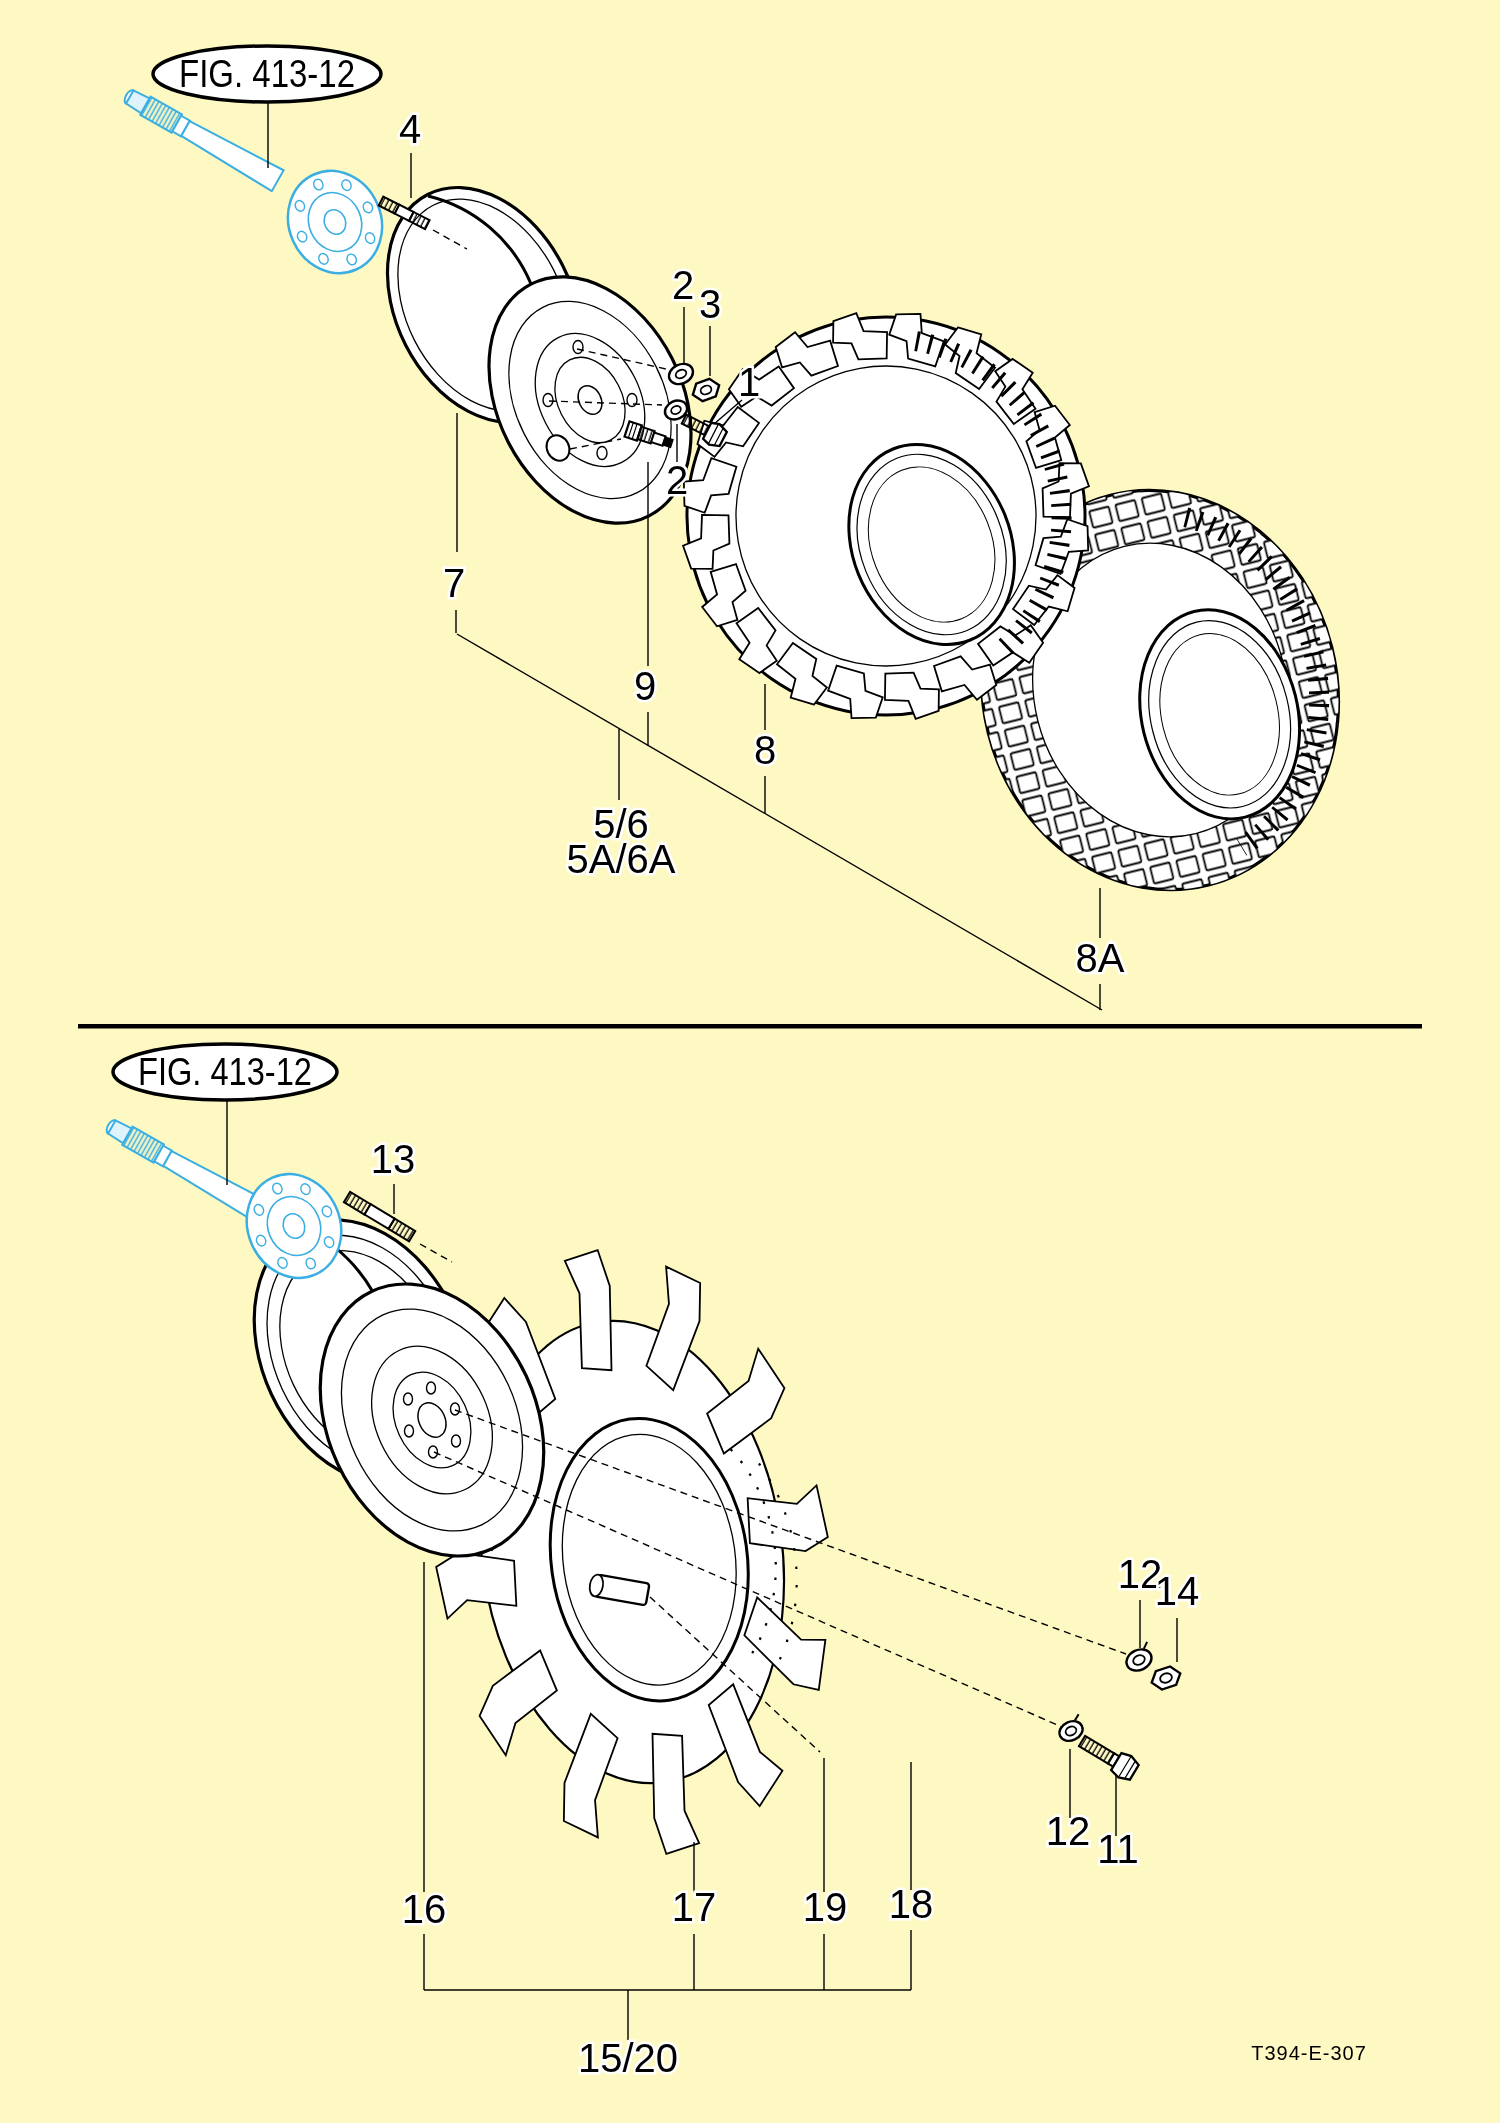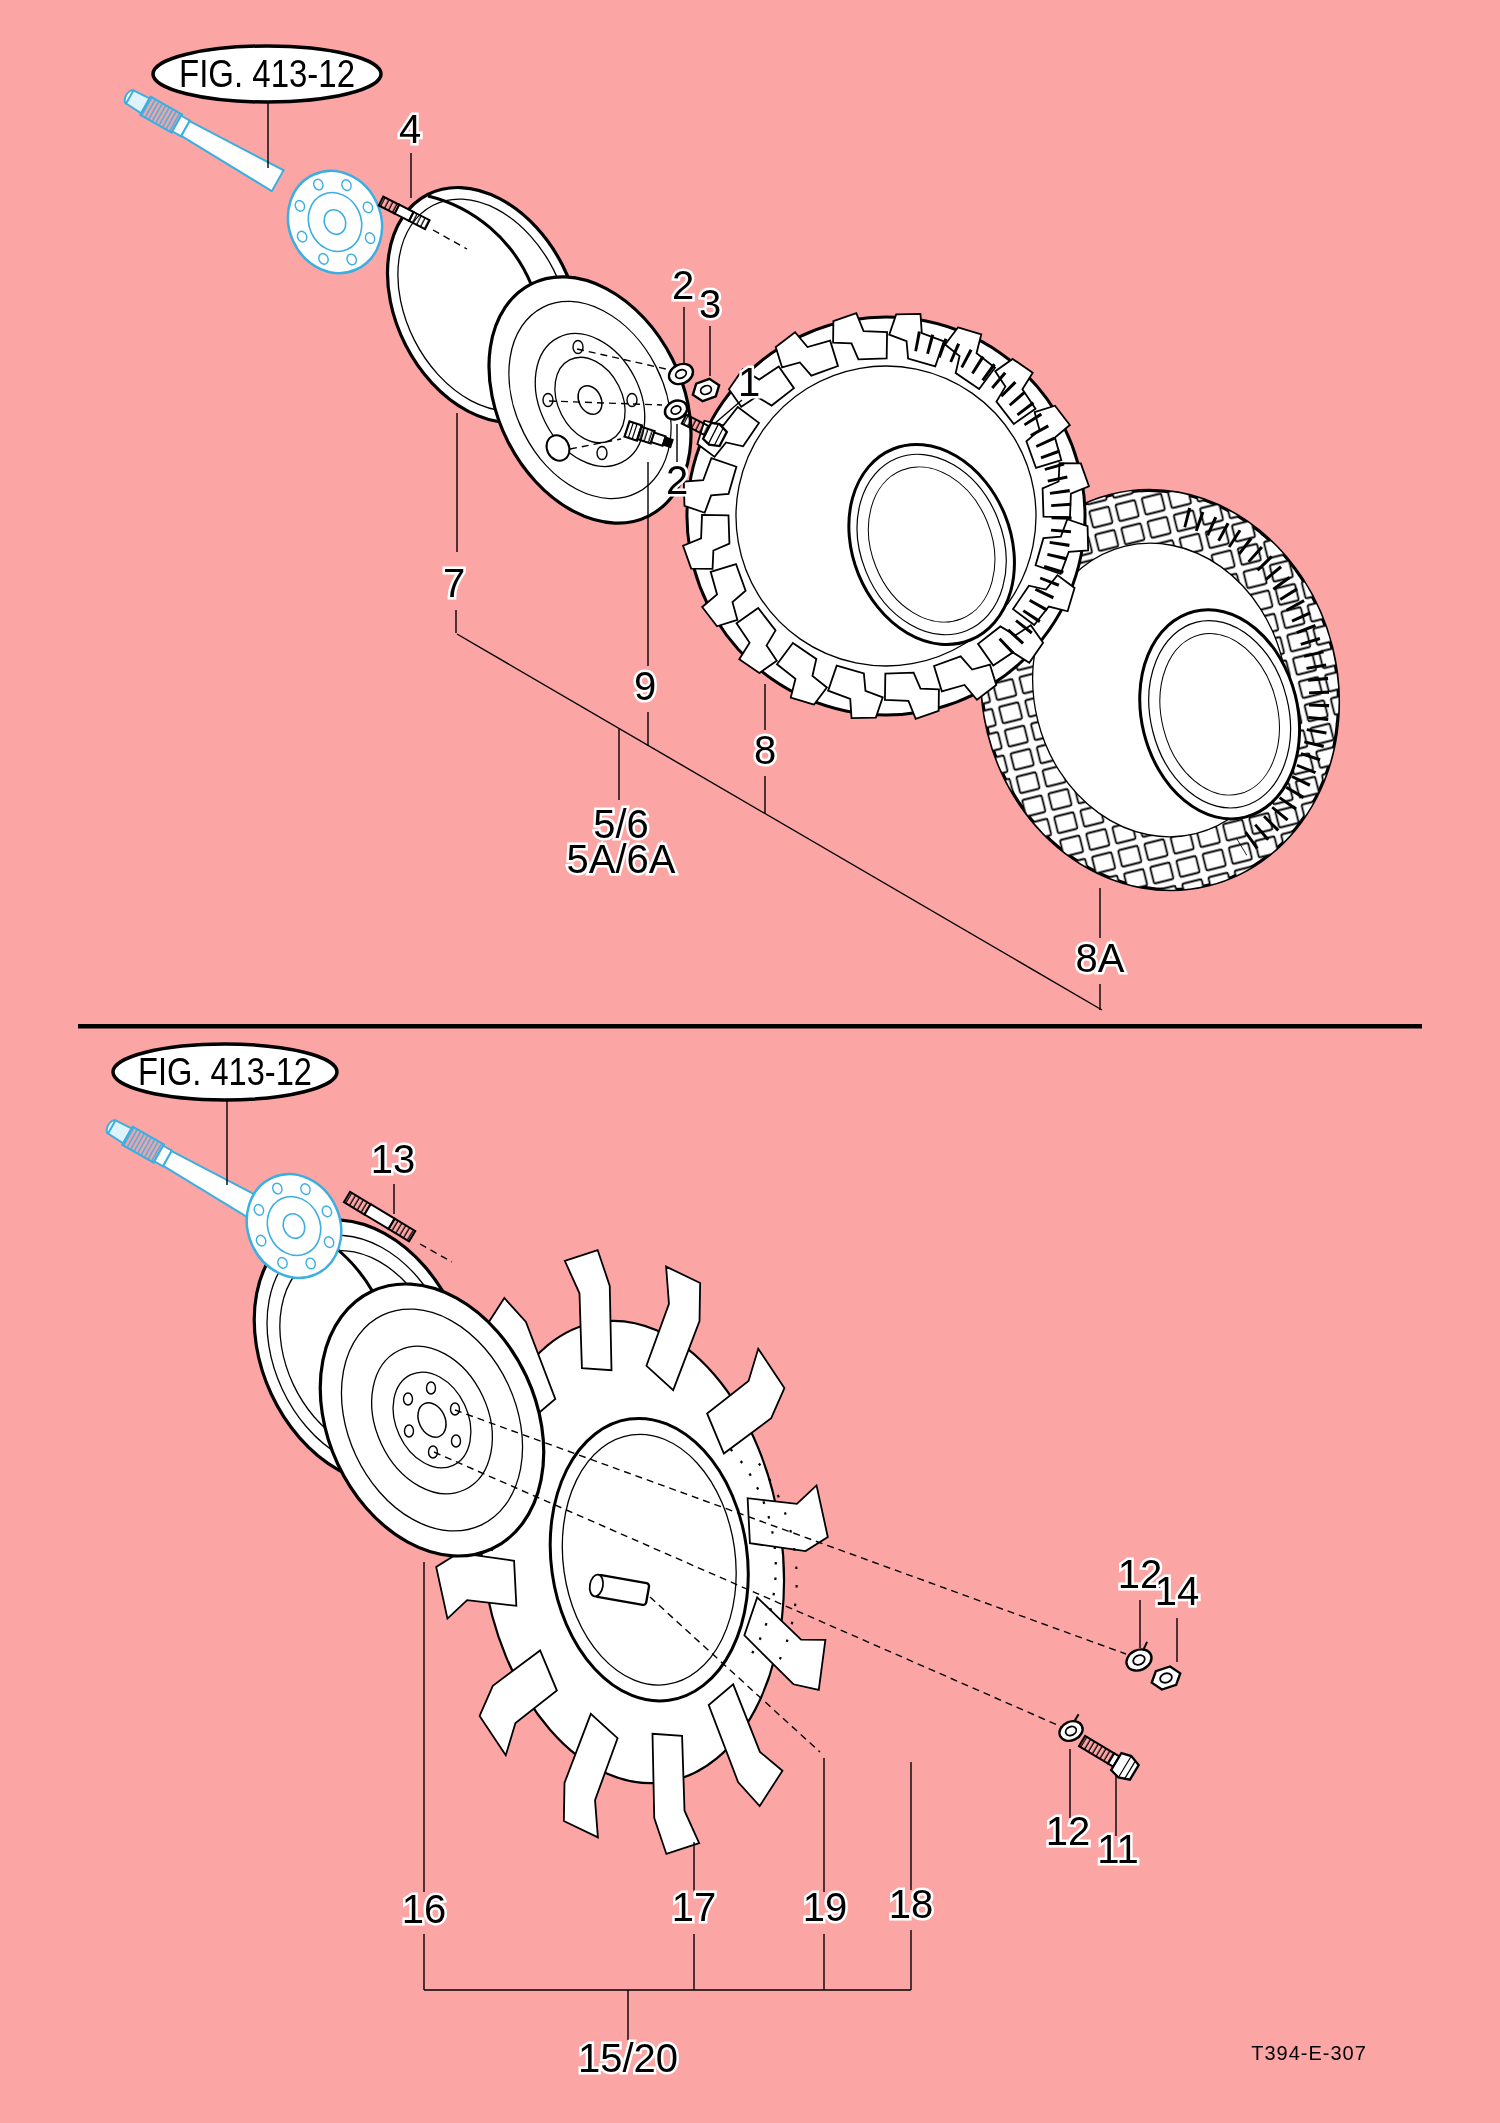--- a/index.html
+++ b/index.html
@@ -1,16 +1,16 @@
 <!DOCTYPE html>
 <html><head>
 <meta charset="utf-8">
 <style>
   html,body{margin:0;padding:0;background:#ffffff;}
-  #page{position:relative;width:1500px;height:2123px;background:#fca5a5;overflow:hidden;
+  #page{position:relative;width:1500px;height:2123px;background:#fef9c3;overflow:hidden;
         font-family:"Liberation Sans", sans-serif;text-align:right;}
   svg{position:absolute;left:0;top:0;}
   text{fill:#000;font-family:"Liberation Sans", sans-serif;}
   text.callout{font-size:40px;text-anchor:middle;paint-order:stroke;stroke:#fff;stroke-width:5px;}
   text.fig{font-size:38px;text-anchor:middle;}
   text.code{font-size:20px;text-anchor:middle;letter-spacing:1px;}
   .ln{stroke:#000;stroke-width:1.4;fill:none;}
   .dash{stroke:#000;stroke-width:1.4;fill:none;stroke-dasharray:7 5;}
 </style>
 </head>

